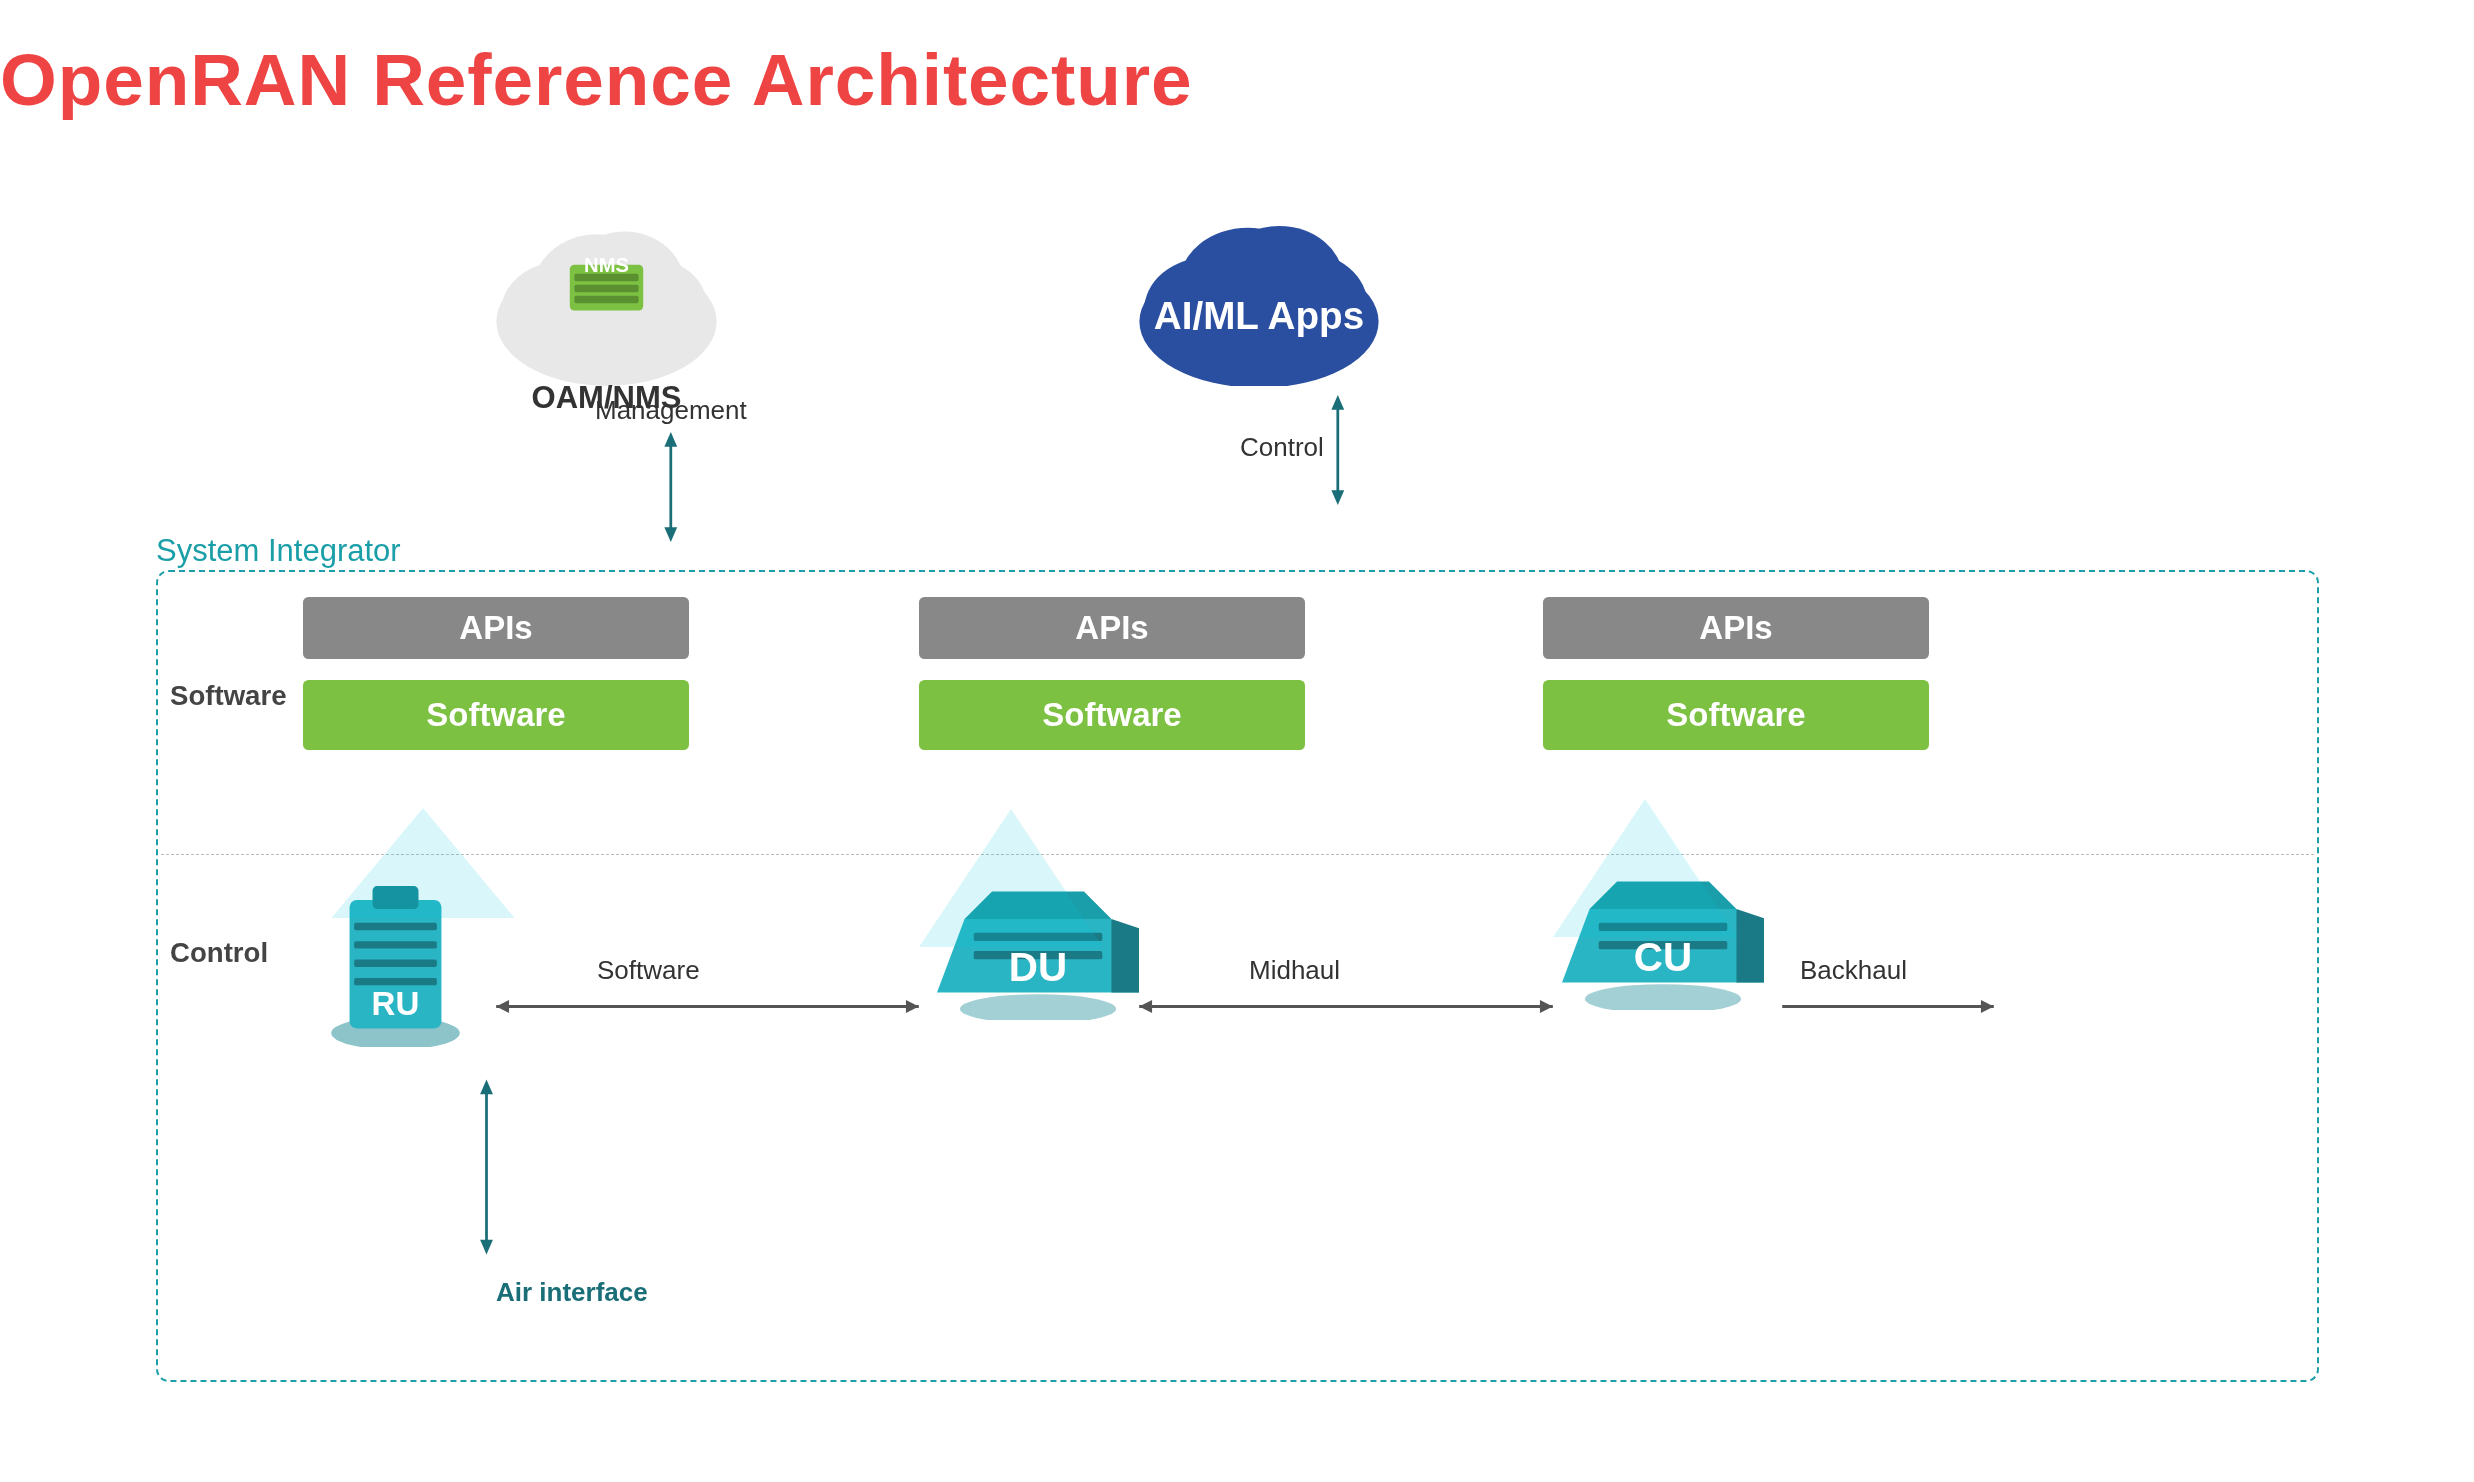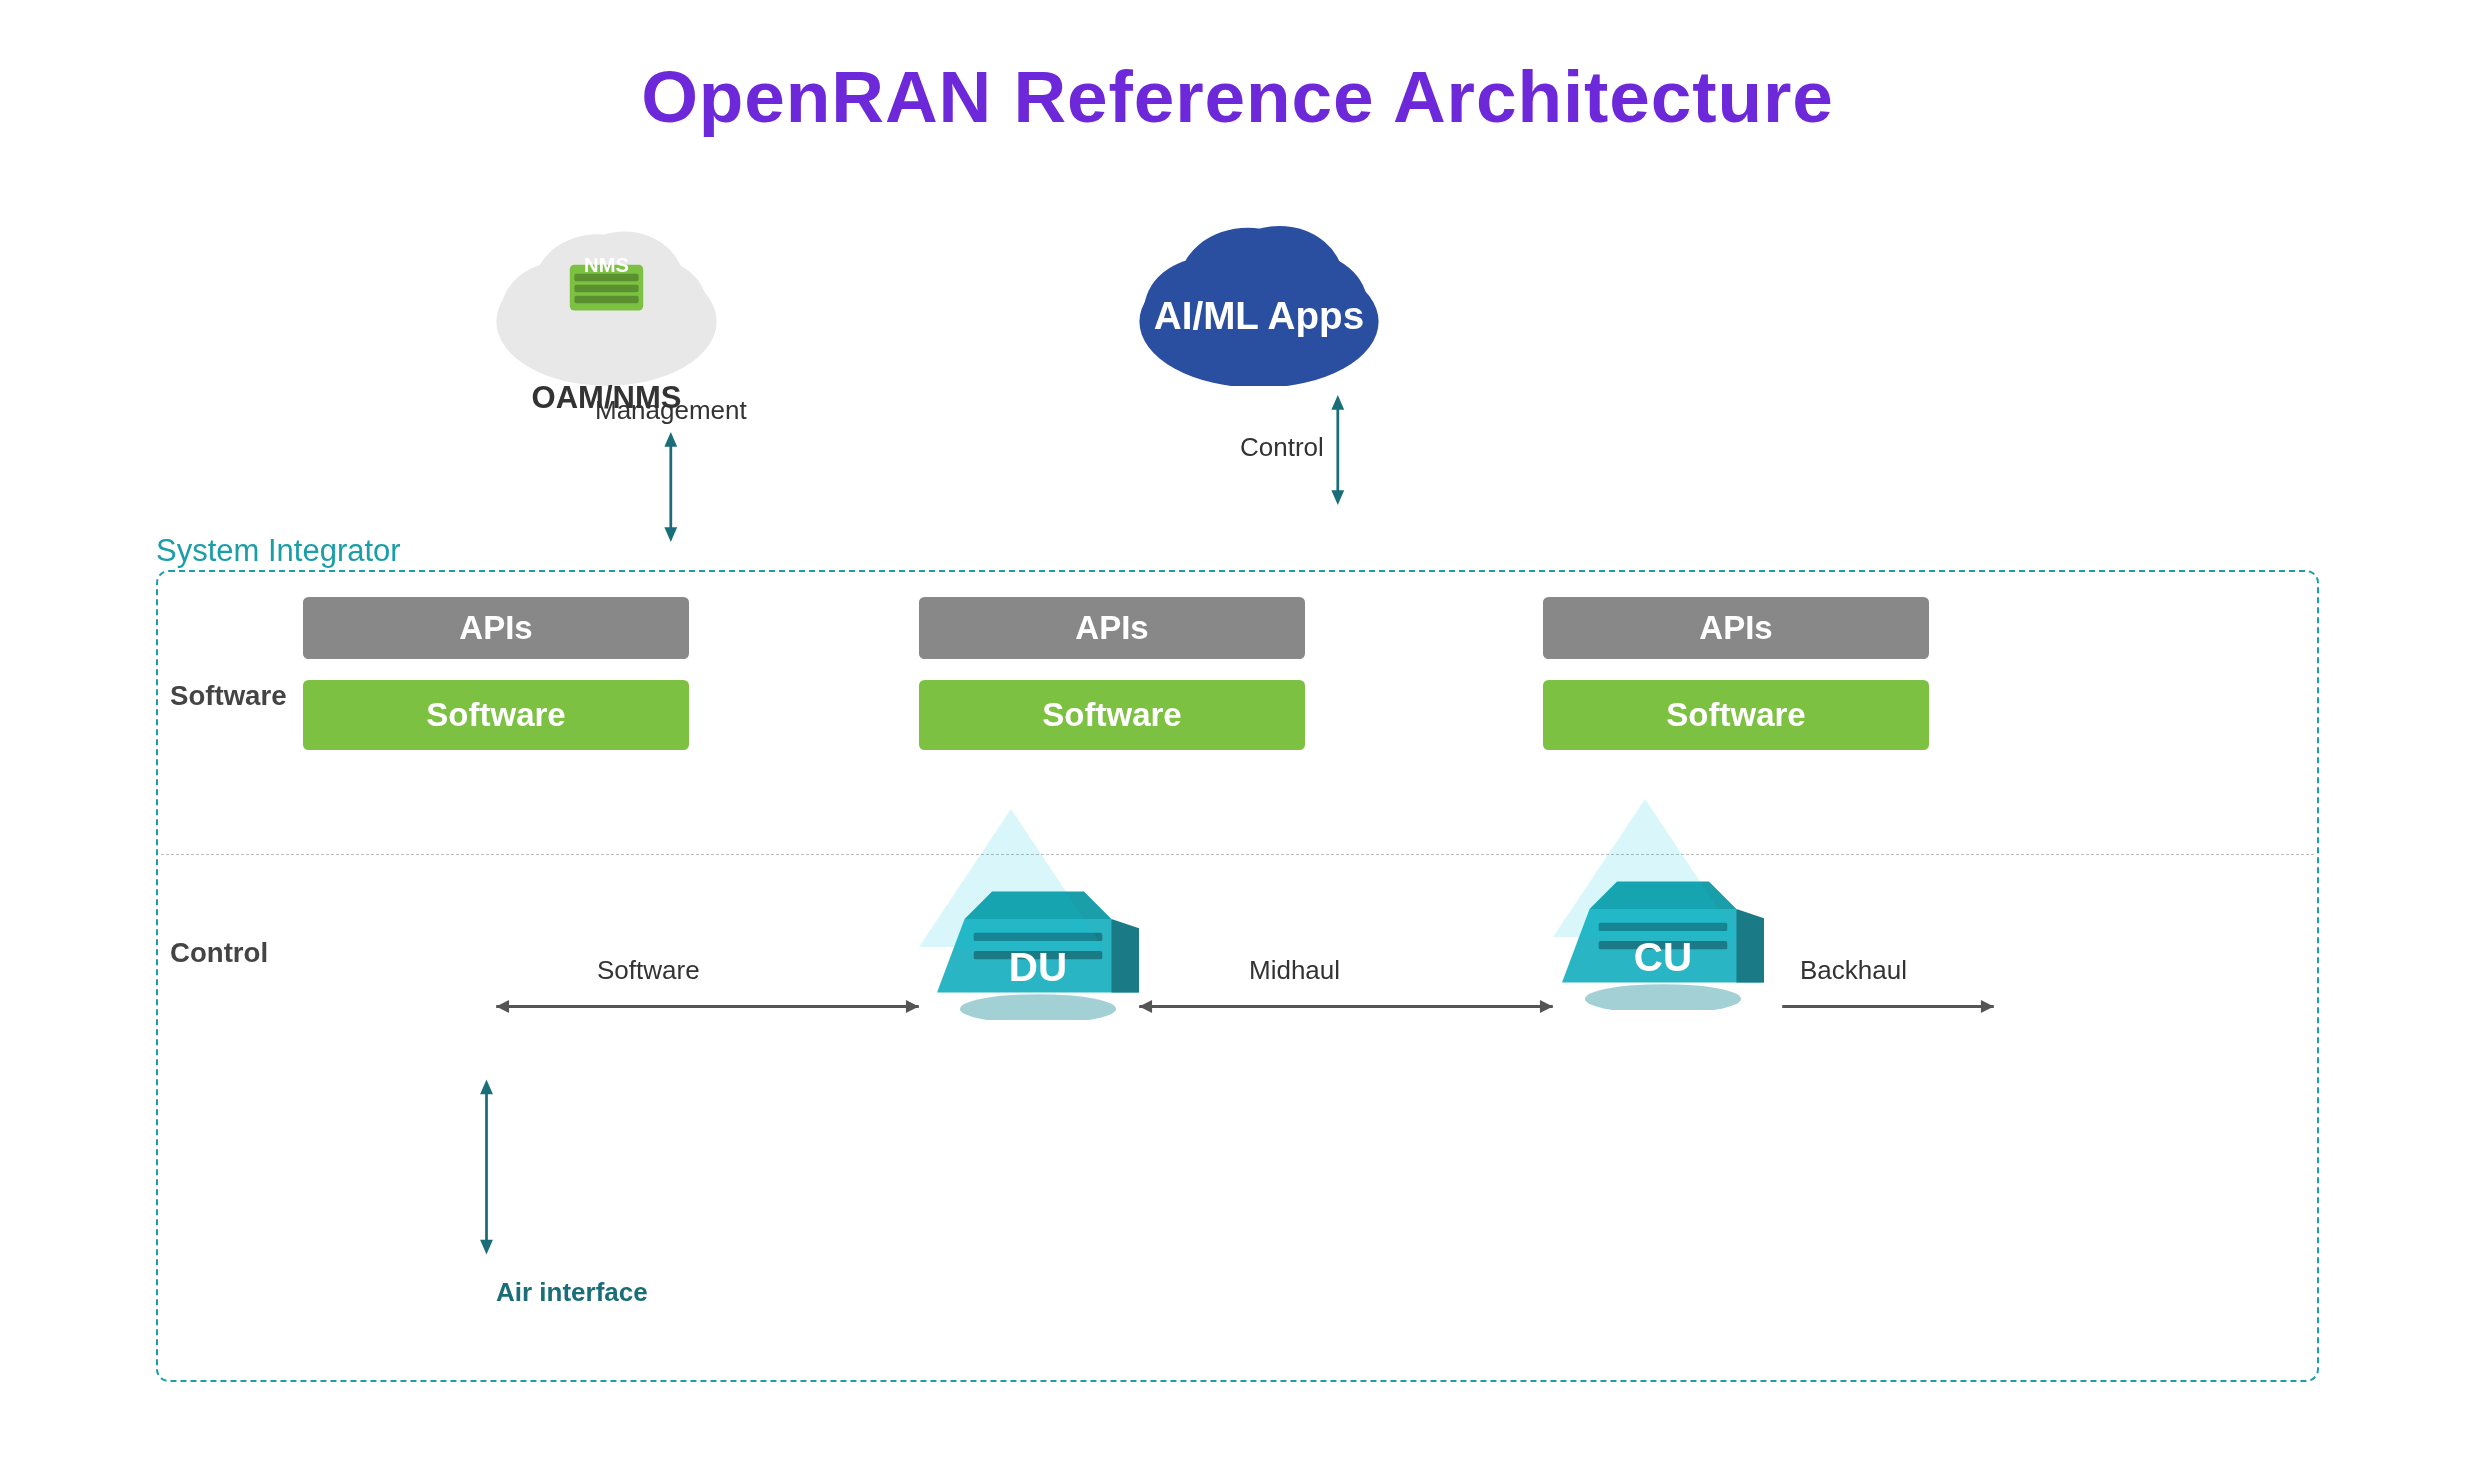--- a/index.html
+++ b/index.html
@@ -13,25 +13,24 @@
       align-items: center;
       justify-content: center;
     }
     .page {
       width: 2475px;
       height: 1483px;
       position: relative;
       background: #ffffff;
     }
     .title {
-      text-align: center;
-      color: #6d28d9;
+      color: #ef4444;
       font-size: 73px;
       font-weight: 700;
-      padding-top: 55px;
+      padding-top: 38px;
       letter-spacing: 0.9px;
     }
   </style>
 </head>
 <body>
 
 <div class="page">
 
   <div class="title">OpenRAN Reference Architecture</div>
 
@@ -98,20 +97,41 @@
   <div style="position:absolute; top:597px; left:303px; width:386px; height:62px; background:#888; border-radius:5.5px; display:flex; align-items:center; justify-content:center; color:#fff; font-size:33px; font-weight:700;">APIs</div>
 
   <div style="position:absolute; top:680px; left:303px; width:386px; height:70px; background:#7dc142; border-radius:5.5px; display:flex; align-items:center; justify-content:center; color:#fff; font-size:33px; font-weight:700;">Software</div>
 
   <div style="position:absolute; top:597px; left:919px; width:386px; height:62px; background:#888; border-radius:5.5px; display:flex; align-items:center; justify-content:center; color:#fff; font-size:33px; font-weight:700;">APIs</div>
   <div style="position:absolute; top:680px; left:919px; width:386px; height:70px; background:#7dc142; border-radius:5.5px; display:flex; align-items:center; justify-content:center; color:#fff; font-size:33px; font-weight:700;">Software</div>
 
   <div style="position:absolute; top:597px; left:1543px; width:386px; height:62px; background:#888; border-radius:5.5px; display:flex; align-items:center; justify-content:center; color:#fff; font-size:33px; font-weight:700;">APIs</div>
   <div style="position:absolute; top:680px; left:1543px; width:386px; height:70px; background:#7dc142; border-radius:5.5px; display:flex; align-items:center; justify-content:center; color:#fff; font-size:33px; font-weight:700;">Software</div>
 
+  <div style="position:absolute; top:863px; left:322px;">
+    
+    <svg width="184" height="110" viewBox="0 0 200 120" style="position:absolute; top:-55px; left:9.2px;">
+      <polygon points="100,0 0,120 200,120" fill="rgba(0,200,220,0.15)"></polygon>
+    </svg>
+    
+    <svg width="147" height="184" viewBox="0 0 160 200">
+
+      <ellipse cx="80" cy="185" rx="70" ry="18" fill="#1a8a96" opacity="0.5"></ellipse>
+
+      <rect x="30" y="40" width="100" height="140" rx="8" fill="#2ab5c4"></rect>
+
+      <rect x="55" y="25" width="50" height="25" rx="5" fill="#1a8a96"></rect>
+
+      <rect x="35" y="65" width="90" height="8" rx="2" fill="#1a7a86"></rect>
+      <rect x="35" y="85" width="90" height="8" rx="2" fill="#1a7a86"></rect>
+      <rect x="35" y="105" width="90" height="8" rx="2" fill="#1a7a86"></rect>
+      <rect x="35" y="125" width="90" height="8" rx="2" fill="#1a7a86"></rect>
+      <text x="80" y="165" text-anchor="middle" font-size="36" font-weight="bold" fill="white">RU</text>
+    </svg>
+  </div>
 
   <div style="position:absolute; top:873px; left:937px;">
     <svg width="184" height="138" viewBox="0 0 200 150" style="position:absolute; top:-64px; left:-18.4px;">
       <polygon points="100,0 0,150 200,150" fill="rgba(0,200,220,0.15)"></polygon>
     </svg>
     <svg width="202" height="147" viewBox="0 0 220 160">
 
       <ellipse cx="110" cy="148" rx="85" ry="16" fill="#1a8a96" opacity="0.4"></ellipse>
 
       <polygon points="30,50 190,50 220,130 0,130" fill="#2ab5c4"></polygon>

